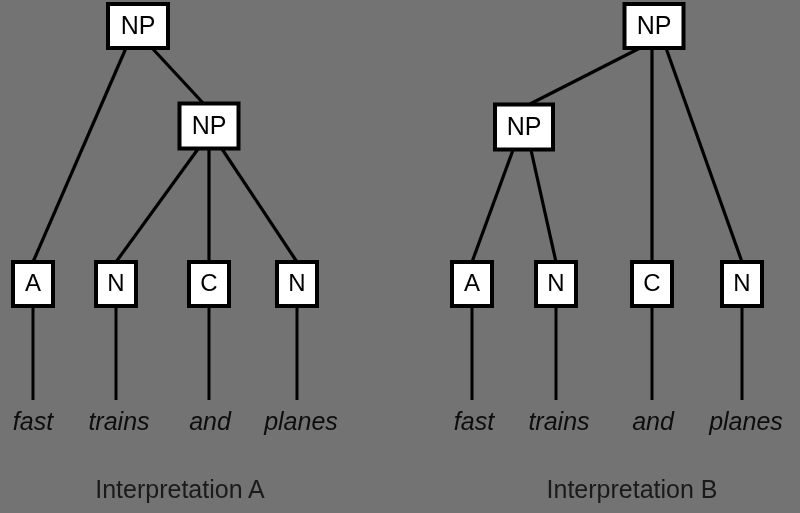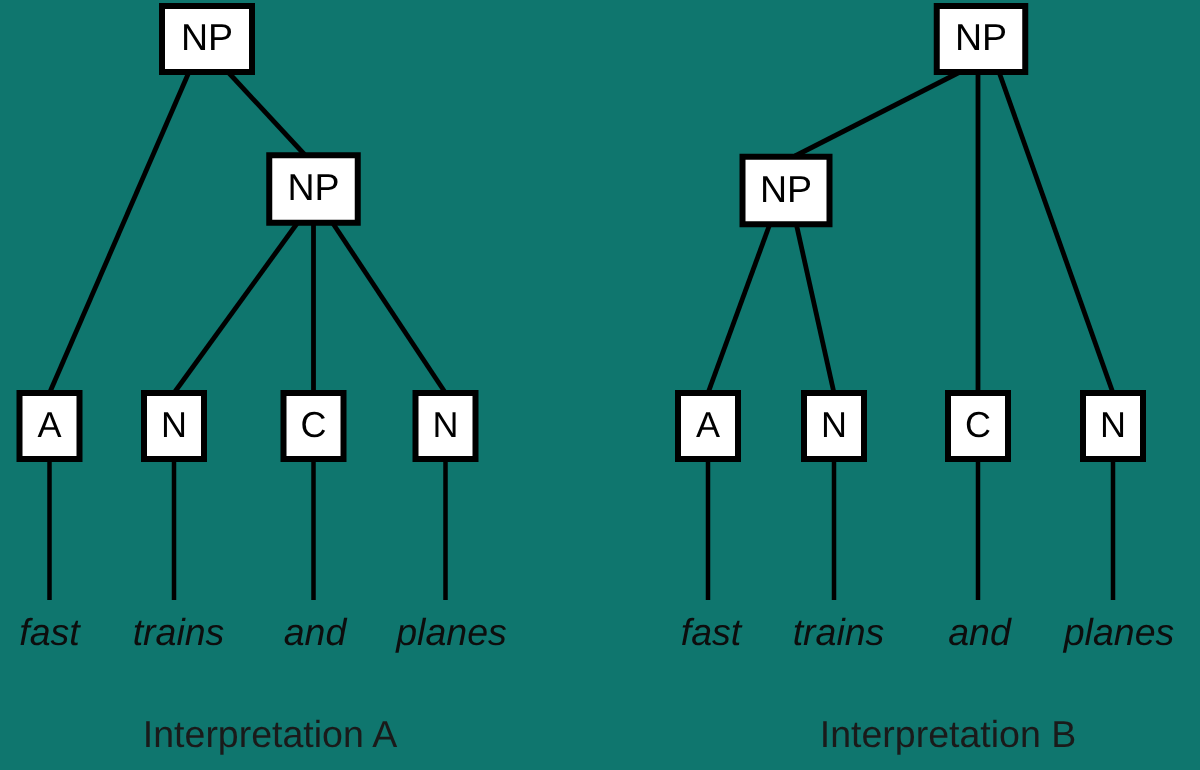--- a/index.html
+++ b/index.html
@@ -10,21 +10,21 @@
   body {
     width: 800px;
     height: 513px;
     overflow: hidden;
     font-family: "Liberation Sans", sans-serif;
   }
   #diagram-root {
     position: relative;
     width: 800px;
     height: 513px;
-    background: #0f766e;
+    background: #737373;
   }
   svg#tree-svg {
     position: absolute;
     top: 0;
     left: 0;
     width: 800px;
     height: 513px;
     display: block;
   }
   .edge {

